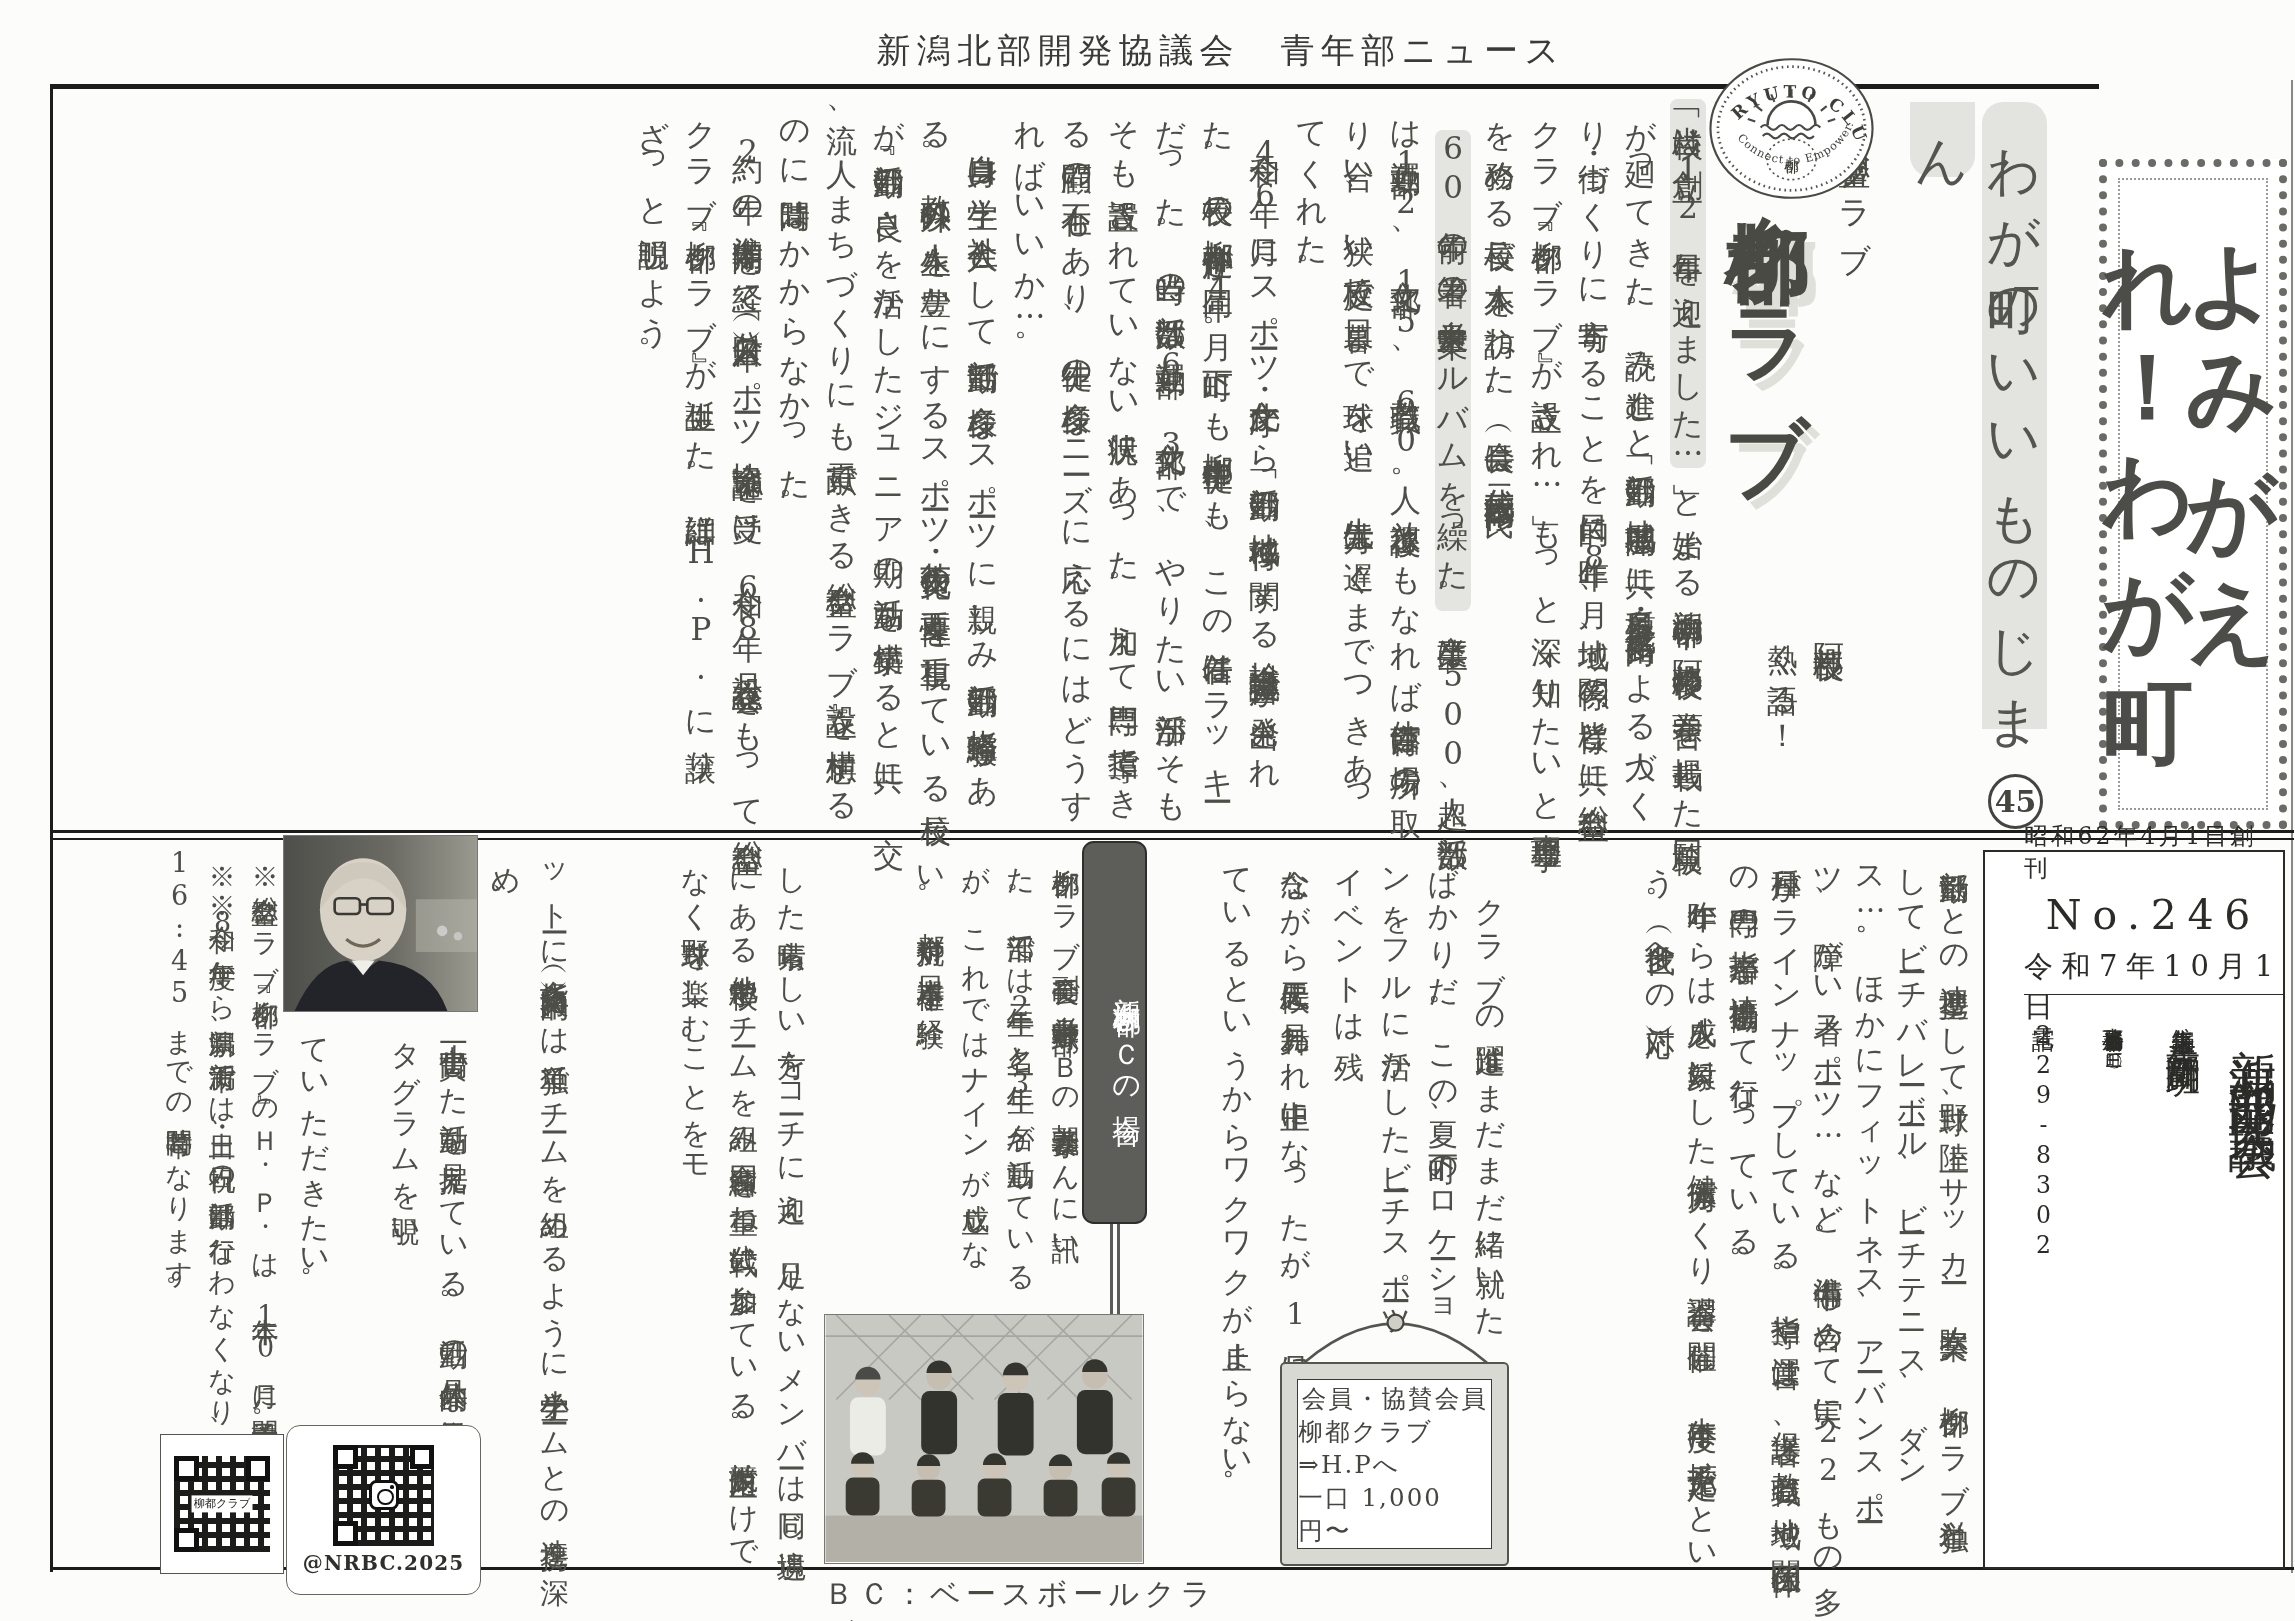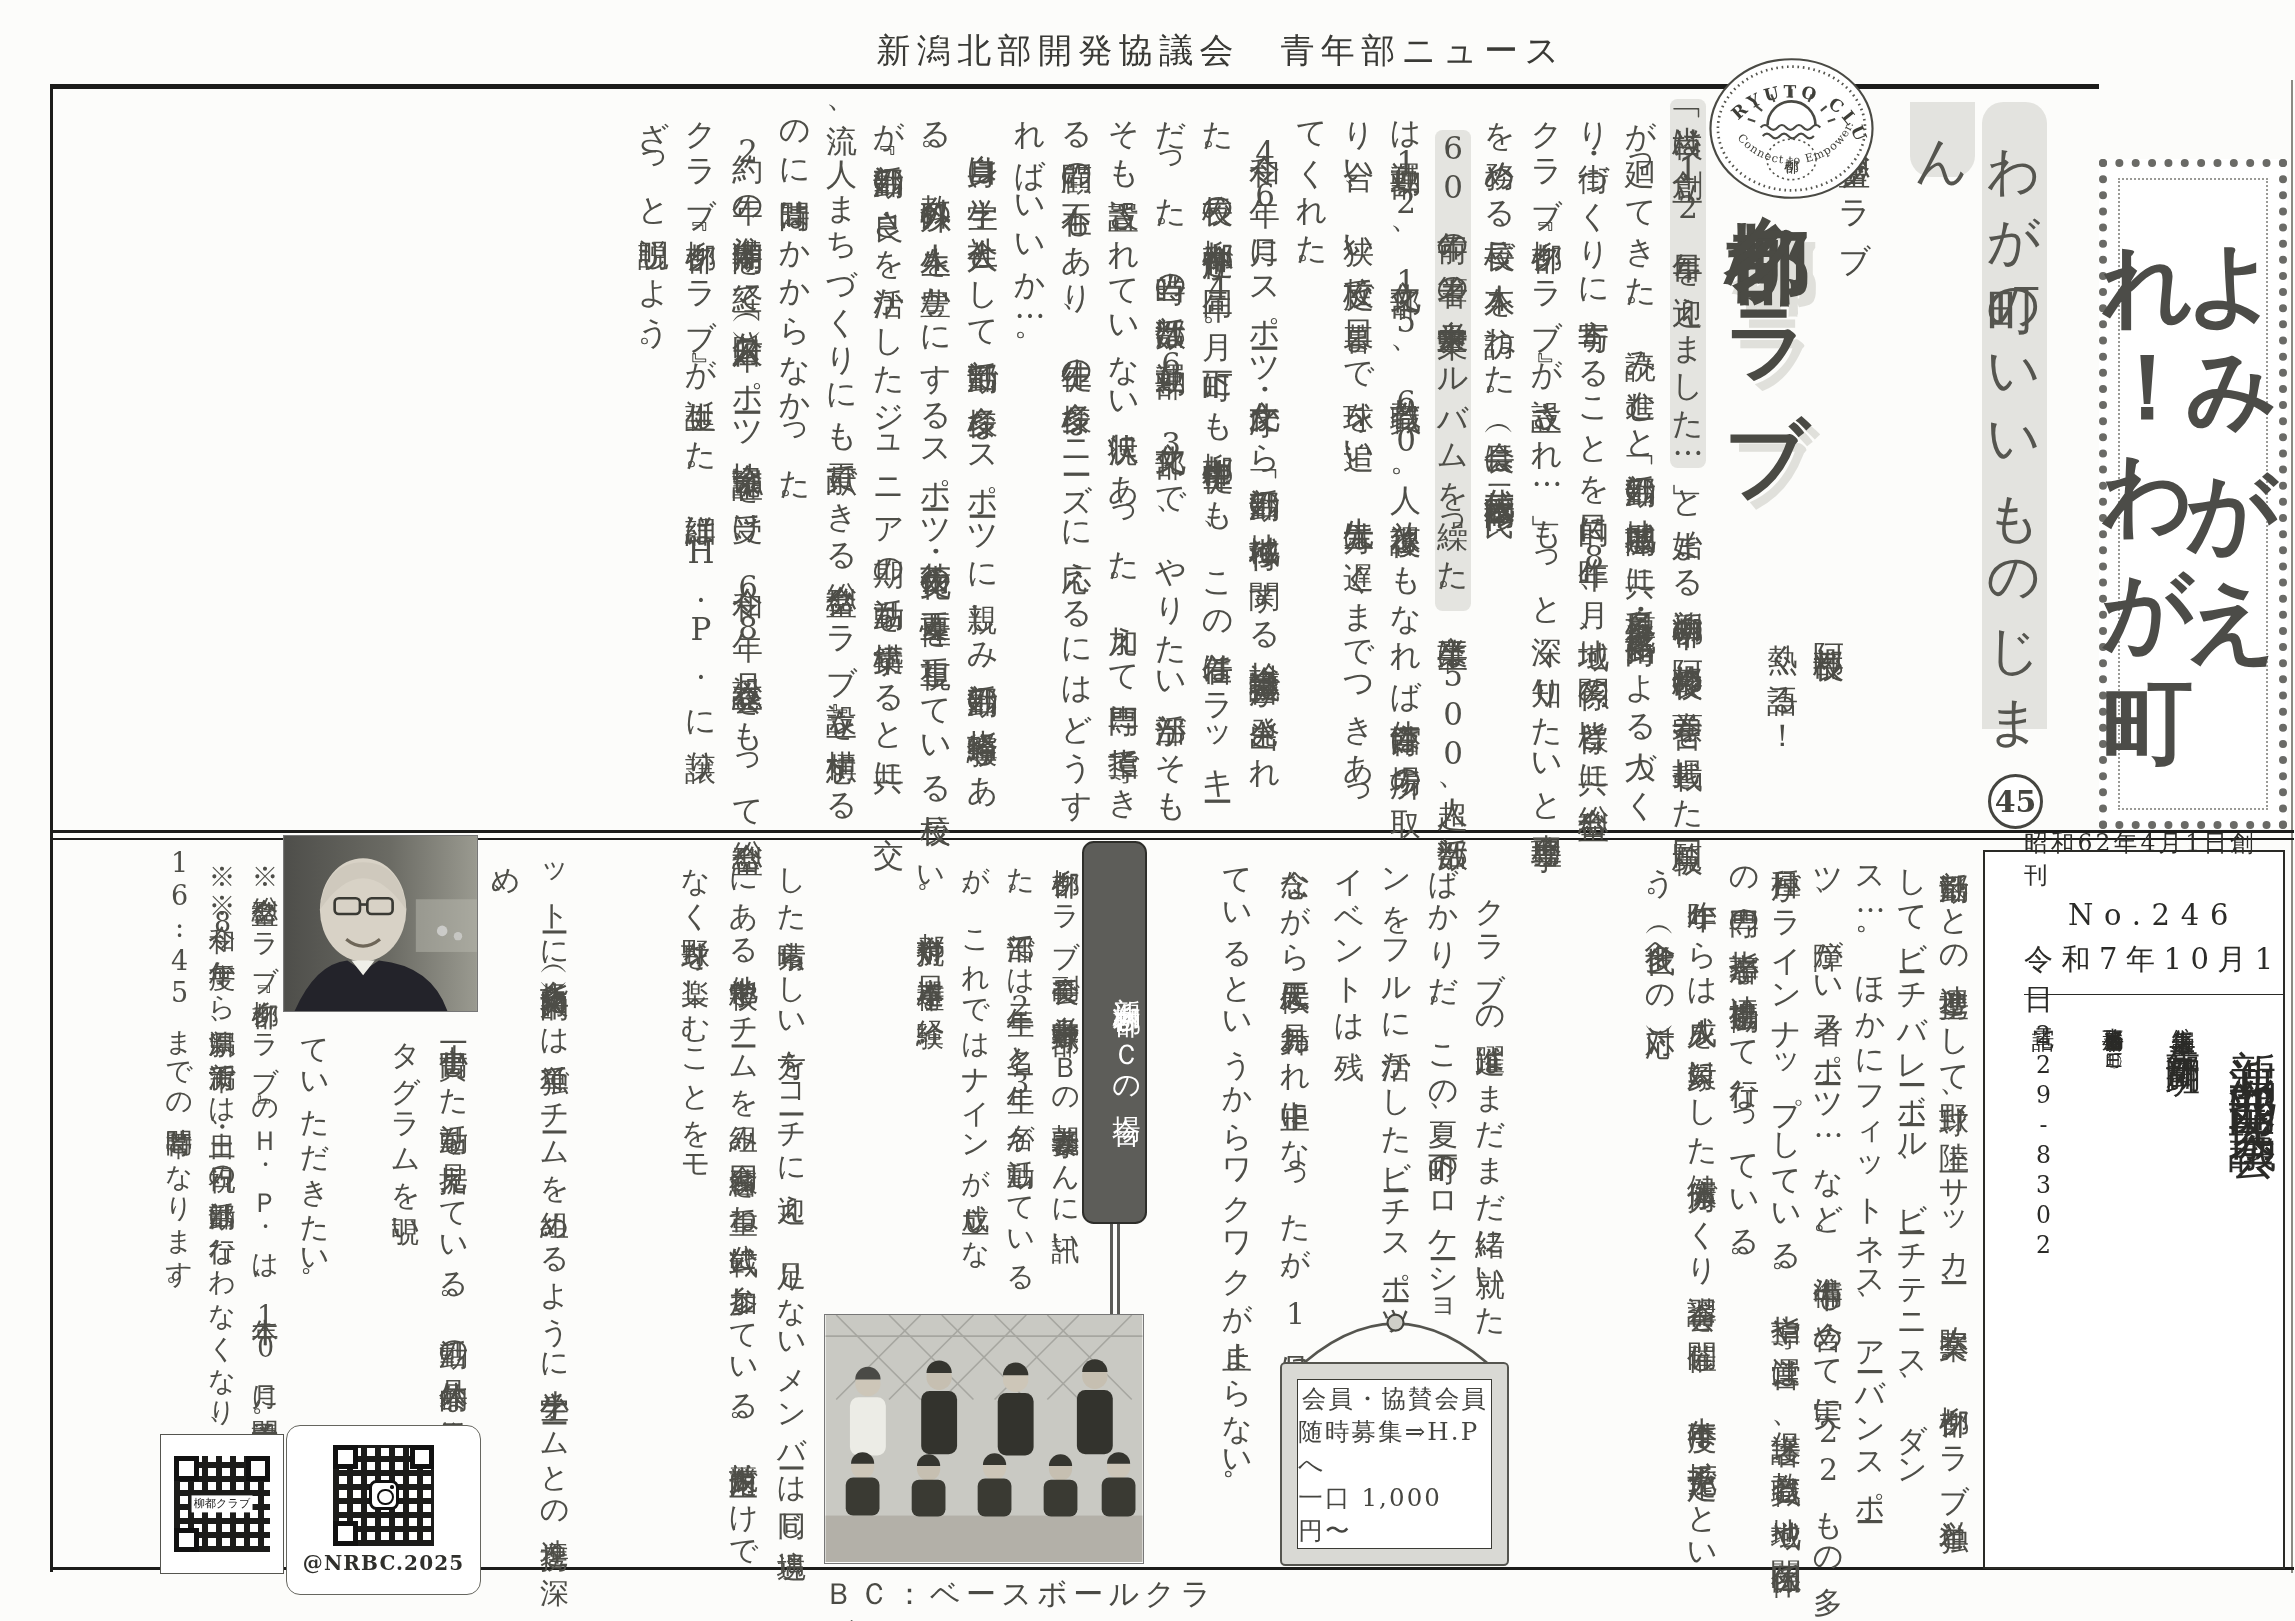--- a/index.html
+++ b/index.html
@@ -21,21 +21,21 @@
   #featclub { left:1729px; top:154px; width:96px; height:480px; font-size:84px; font-weight:bold; color:#4a4a44; text-shadow:8.5px 9.6px 0 #e0e0db; }
   #featspk { left:1758px; top:619px; width:94px; height:224px; font-size:31px; line-height:46px; letter-spacing:3.2px; color:#4c4c46; }
   
   #arttop { left:63px; top:99px; width:1648px; height:726px; font-size:31px; line-height:47px; letter-spacing:2.7px; color:#4e4e48; }
   #arttop p { margin:0; }
   .ind { text-indent:1em; }
   
   #colo { left:1983px; top:850px; width:302px; height:719px; background:#fff; border:2.1px solid #2a2a26; }
   #colo .cell1 { height:143px; border-bottom:1.6px solid #2a2a26; display:flex; flex-direction:column; justify-content:center; align-items:center; gap:7.5px;margin-left:39px; }
   #colo .l1 { font-size:23.5px; letter-spacing:3.2px; }
-  #colo .l2 { font-size:29px; letter-spacing:10.7px;text-align:center; }
+  #colo .l2 { font-size:41px; letter-spacing:10.7px;text-align:center; }
   #colo .l3 { font-size:29px; letter-spacing:8.5px; }
   #colo .cell2 { height:570px; padding:15px 23.5px; line-height:70px; }
   #colo .org { font-size:48px; letter-spacing:10.7px; }
   #colo .lab { font-size:22.4px; letter-spacing:1.1px; }
   #colo .big { font-size:34px; letter-spacing:4.3px; }
   #colo .adr { font-size:16.5px; letter-spacing:0; }
   #colo .tel { font-size:23.5px; letter-spacing:2.1px; }
   
   .handtxt { color:#4e4e48; }
   #artba { left:1517px; top:847px; width:458px; height:720px; font-size:30px; line-height:42px; letter-spacing:2.7px; }
@@ -256,21 +256,21 @@
   <div id="sign" class="abs">
     <svg width="239" height="75" style="position:absolute;left:0;top:0;" viewBox="0 0 448 140">
       <path d="M30,138 Q224,-50 418,138" fill="none" stroke="#55554f" stroke-width="5"></path>
       <circle cx="224" cy="42" r="15" fill="#cfcfc8" stroke="#45453f" stroke-width="4"></circle>
       <circle cx="36" cy="132" r="9" fill="#e8e8e2" stroke="#45453f" stroke-width="4"></circle>
       <circle cx="412" cy="132" r="9" fill="#e8e8e2" stroke="#45453f" stroke-width="4"></circle>
     </svg>
     <div id="signboard">
       <div id="signinner">
         <div>会員・協賛会員</div>
-        <div>随時募集⇒H.Pへ</div>
+        <div>柳都クラブ⇒H.Pへ</div>
         <div>一口 1,000円〜</div>
       </div>
     </div>
   </div>
 
   <div id="qr1" class="abs">
     <div class="qrpat" style="width:96px;height:96px;">
       <div class="finder" style="left:0;top:0;"></div>
       <div class="finder" style="right:0;top:0;"></div>
       <div class="finder" style="left:0;bottom:0;"></div>

